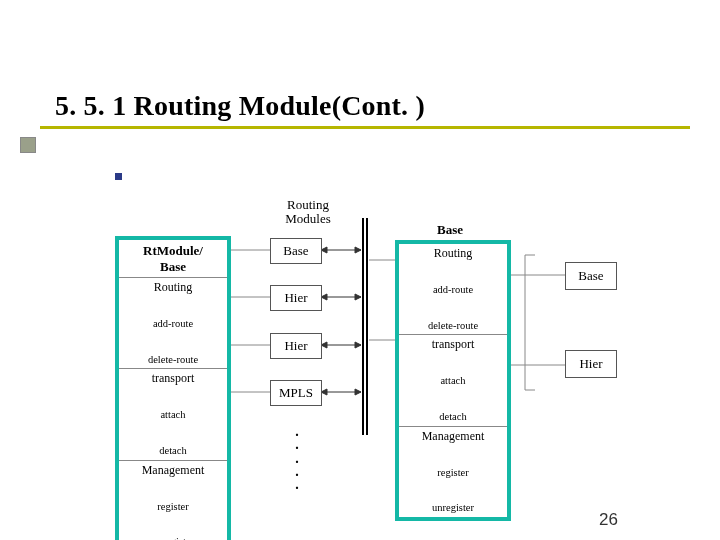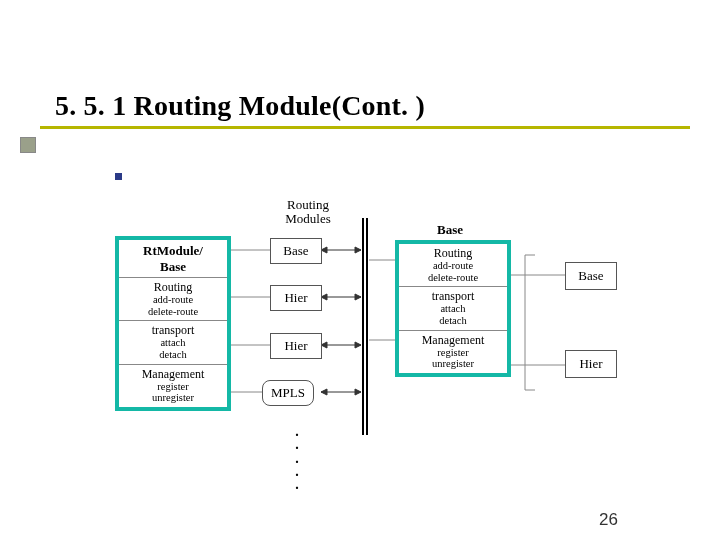--- a/index.html
+++ b/index.html
@@ -100,20 +100,21 @@
     border-bottom: none;
   }
   .col .row {
     border-top: 1px solid #888;
     padding: 3px 2px;
     line-height: 1.1;
   }
   .col .row .sub {
     display: block;
     font-size: 10.5px;
+    margin-top: 24px;
   }
 
   
   .free-label {
     position: absolute;
     font-size: 13px;
     text-align: center;
   }
 
   
@@ -207,21 +208,21 @@
       <div class="row">
         <span>Management</span>
         <span class="sub">register</span>
         <span class="sub">unregister</span>
       </div>
     </div>
 
     <div class="box" style="left:175px; top:38px; width:50px; height:24px;">Base</div>
     <div class="box" style="left:175px; top:85px; width:50px; height:24px;">Hier</div>
     <div class="box" style="left:175px; top:133px; width:50px; height:24px;">Hier</div>
-    <div class="box" style="left:167px; top:180px; width:50px; height:24px;border-radius:8px;">MPLS</div>
+    <div class="box" style="left:175px; top:180px; width:50px; height:24px;">MPLS</div>
 
     <div class="col" style="left:300px; top:40px; width:108px;">
       <div class="row" style="border-top:none;">
         <span>Routing</span>
         <span class="sub">add-route</span>
         <span class="sub">delete-route</span>
       </div>
       <div class="row">
         <span>transport</span>
         <span class="sub">attach</span>

